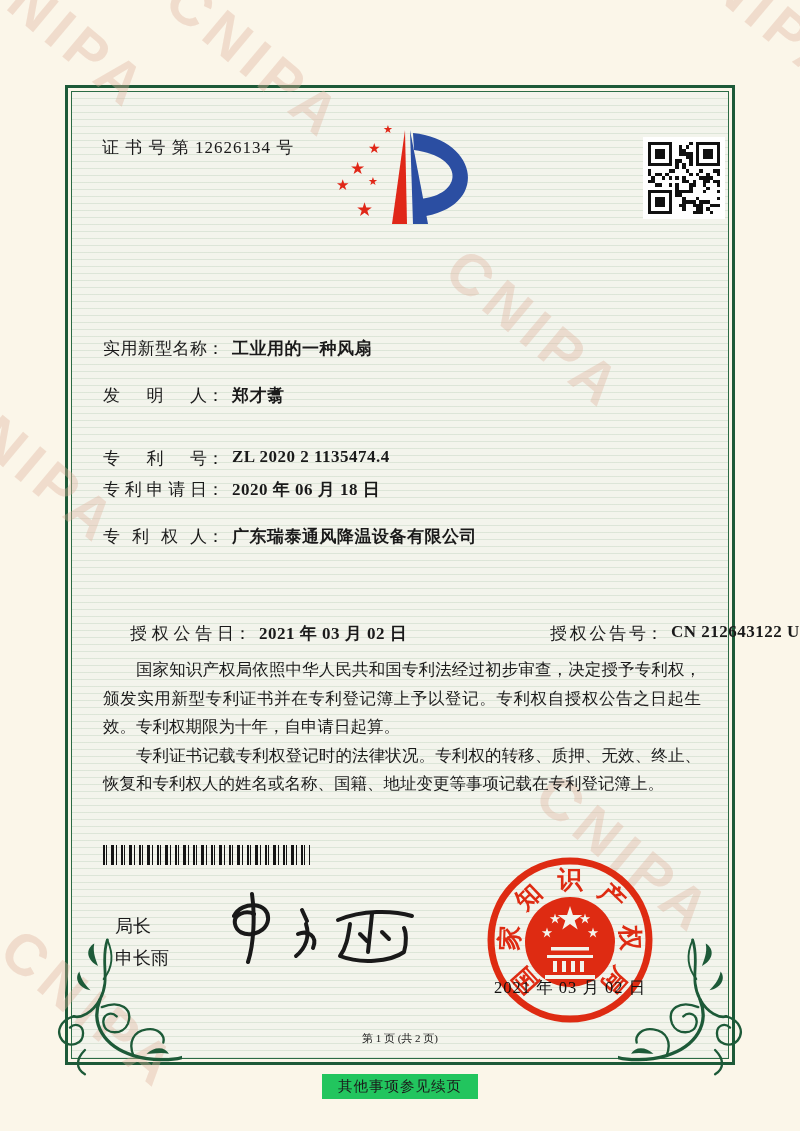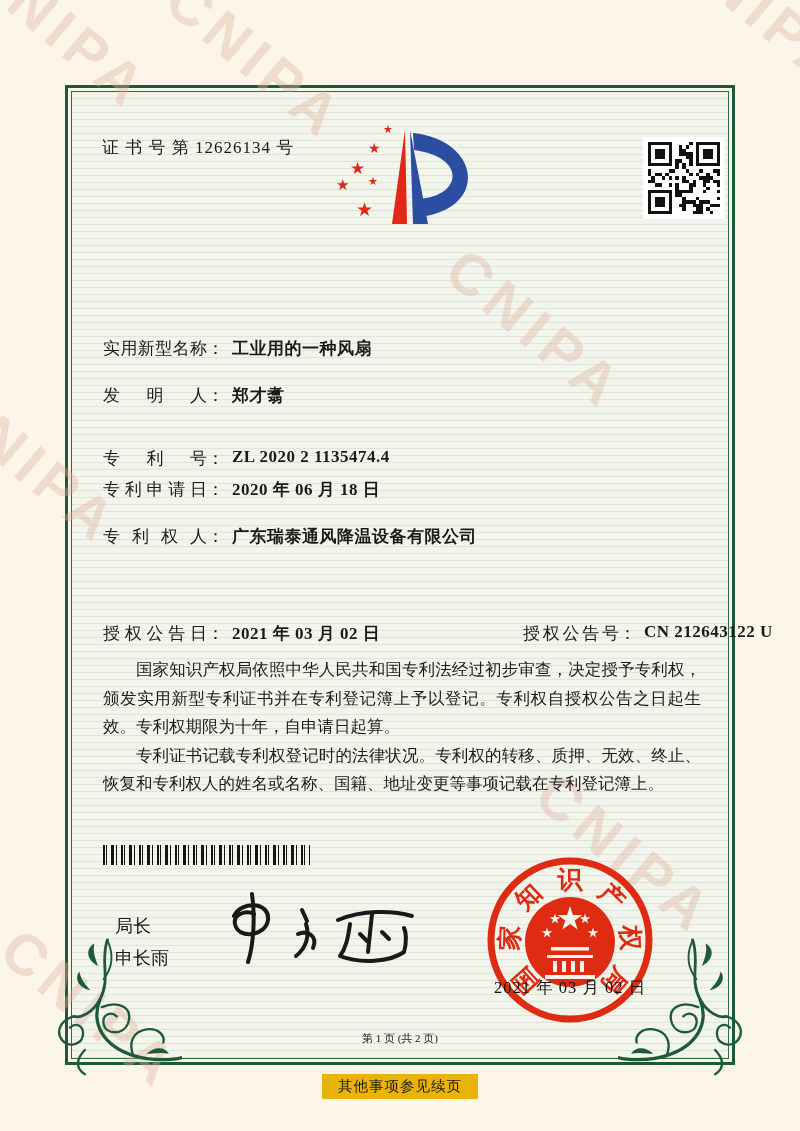--- a/index.html
+++ b/index.html
@@ -101,21 +101,21 @@
   }
 
   .page-num{
     position:absolute; left:65px; top:1031px; width:670px;
     text-align:center; font-size:11px;
   }
   .cont-note{
     position:absolute; left:0; top:1074px; width:800px; text-align:center;
   }
   .cont-note span{
-    display:inline-block; background:#eab308; padding:3px 16px;
+    display:inline-block; background:#22c55e; padding:3px 16px;
     font-size:14.5px; letter-spacing:1px;
   }
 </style>
 </head>
 <body>
 
 <div class="page">
 
   <div class="wm" style="left:-45px; top:-5px;">CNIPA</div>
   <div class="wm" style="left:150px; top:25px;">CNIPA</div>
@@ -305,21 +305,21 @@
     </div>
     <div class="field" style="top:447px;">
       <span class="flabel">专利号</span><span class="colon">：</span><span class="fvalue">ZL 2020 2 1135474.4</span>
     </div>
     <div class="field" style="top:478px;">
       <span class="flabel">专利申请日</span><span class="colon">：</span><span class="fvalue">2020 年 06 月 18 日</span>
     </div>
     <div class="field" style="top:525px;">
       <span class="flabel">专利权人</span><span class="colon">：</span><span class="fvalue">广东瑞泰通风降温设备有限公司</span>
     </div>
-    <div class="field" style="top:622px;">
+    <div class="field" style="top:622px;margin-left:27px;">
       <span class="flabel">授权公告日</span><span class="colon">：</span><span class="fvalue">2021 年 03 月 02 日</span>
       <span class="grant-no">
         <span class="flabel">授权公告号</span><span class="colon">：</span><span class="fvalue">CN 212643122 U</span>
       </span>
     </div>
 
     <div class="paras">
       <p>国家知识产权局依照中华人民共和国专利法经过初步审查，决定授予专利权，颁发实用新型专利证书并在专利登记簿上予以登记。专利权自授权公告之日起生效。专利权期限为十年，自申请日起算。</p>
       <p>专利证书记载专利权登记时的法律状况。专利权的转移、质押、无效、终止、恢复和专利权人的姓名或名称、国籍、地址变更等事项记载在专利登记簿上。</p>
     </div>

